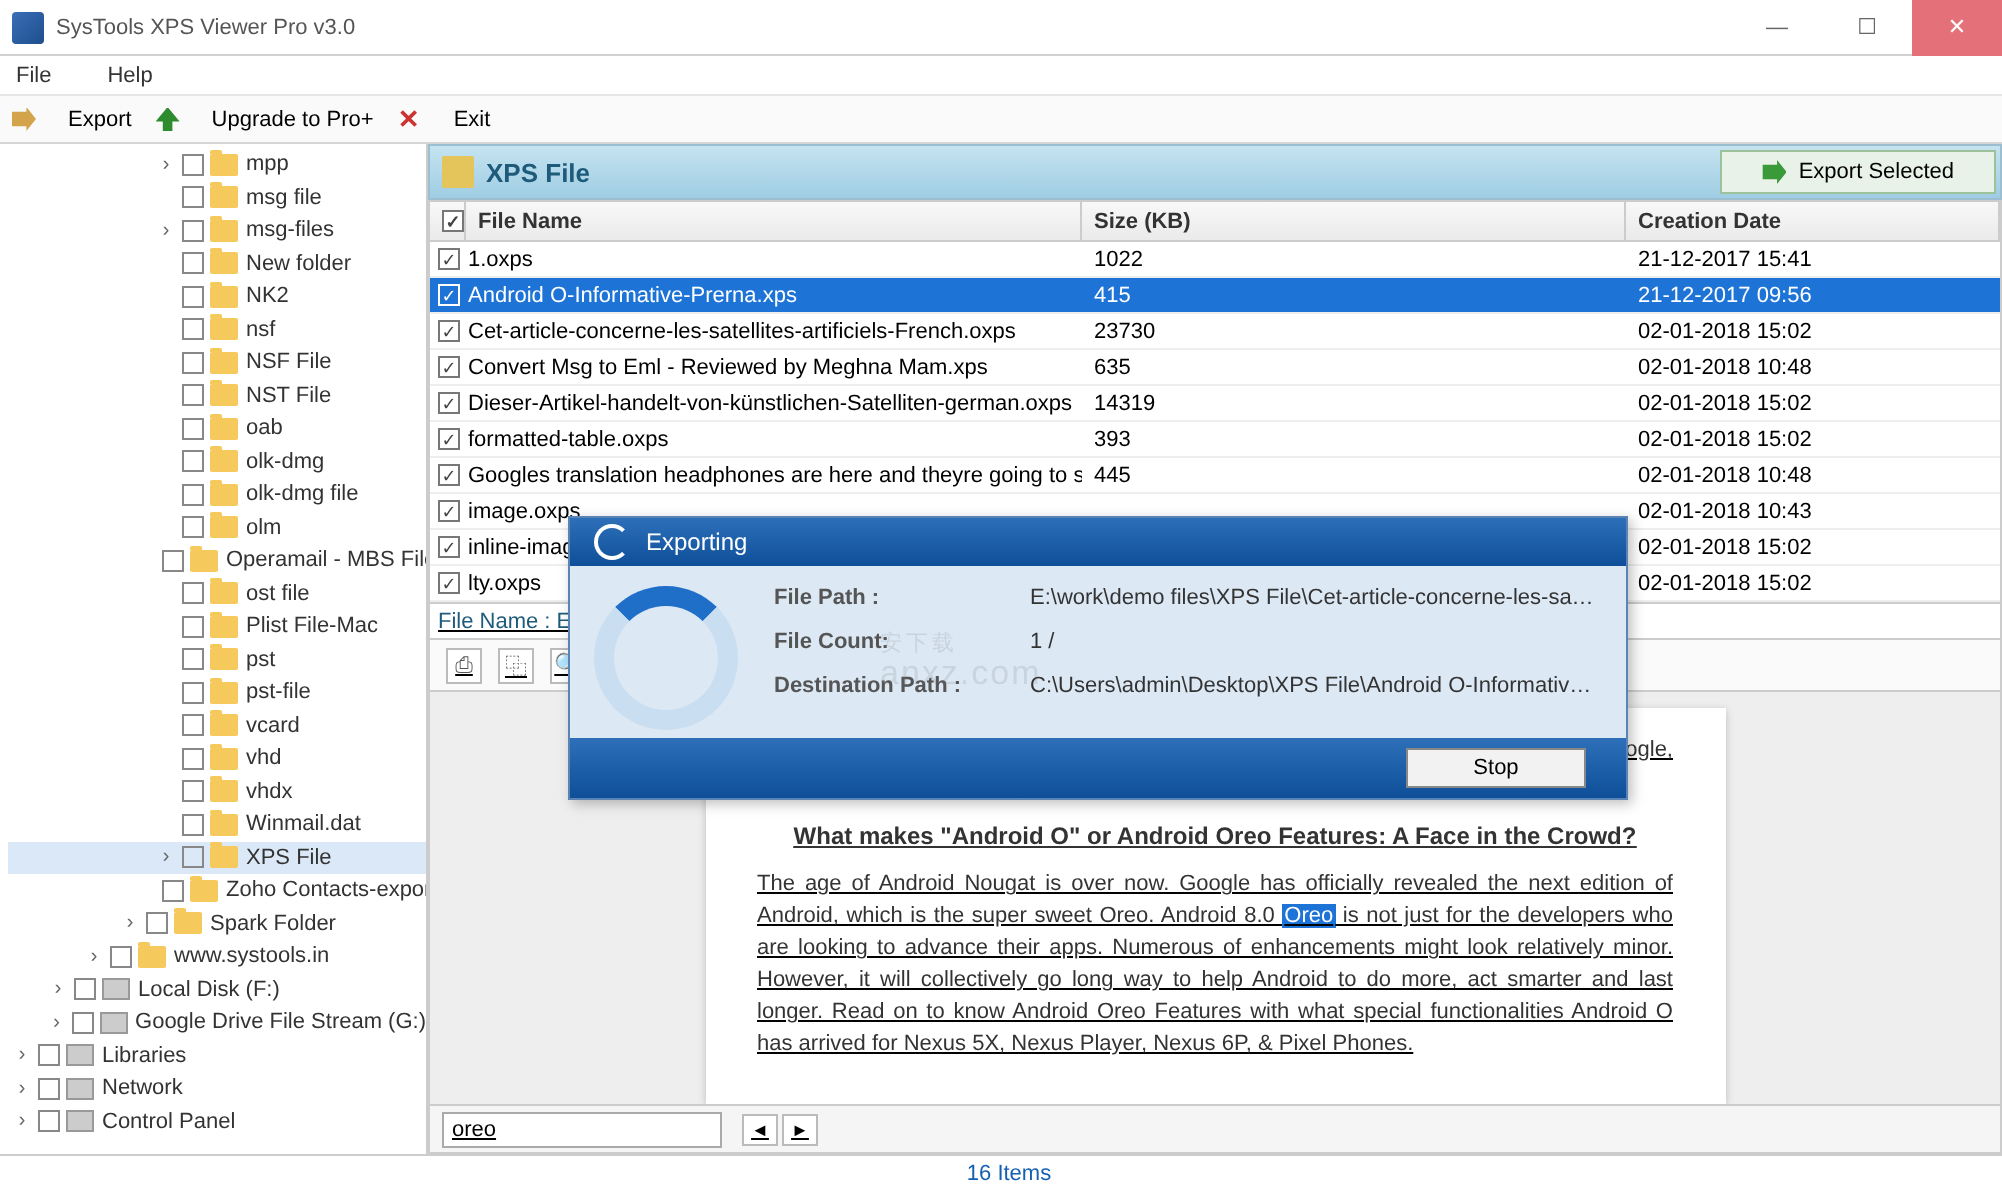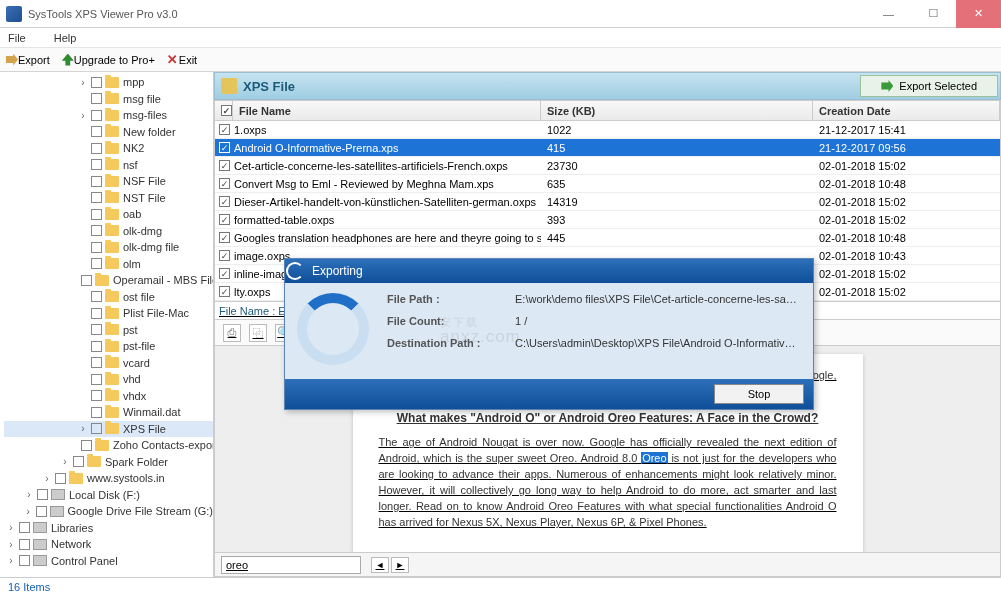--- a/index.html
+++ b/index.html
@@ -11,21 +11,21 @@
 .titlebar .title { flex: 1; color: #555; }
 .titlebar .winbtns { display: flex; }
 .titlebar .winbtn { width: 45px; height: 28px; display: flex; align-items: center; justify-content: center; color: #666; }
 .titlebar .winbtn.close { background: #e4717a; color: #fff; }
 
 
 .menubar { height: 20px; background: #fff; display: flex; align-items: center; padding-left: 8px; gap: 28px; color: #333; border-bottom: 1px solid #e5e5e5; }
 
 
 .toolbar { height: 24px; background: #fafafa; display: flex; align-items: center; padding-left: 6px; gap: 12px; border-bottom: 1px solid #d5d5d5; }
-.toolbar .tbtn { display: flex; align-items: center; gap: 0; }
+.toolbar .tbtn { display: flex; align-items: center; gap: 16px; }
 .toolbar .ico { width: 12px; height: 12px; }
 .ico.export { background: #d4a44c; clip-path: polygon(0 20%, 60% 20%, 60% 0, 100% 50%, 60% 100%, 60% 80%, 0 80%); }
 .ico.upgrade { background: #2e8b2e; clip-path: polygon(50% 0, 100% 60%, 70% 60%, 70% 100%, 30% 100%, 30% 60%, 0 60%); }
 .ico.exit { color: #c33; font-weight: bold; font-size: 13px; line-height: 12px; }
 
 
 .main { display: flex; height: 505px; }
 
 
 .tree { width: 214px; background: #fff; border-right: 1px solid #ccc; overflow: hidden; padding: 2px 0; font-size: 10.5px; color: #333; position: relative; }
@@ -72,33 +72,33 @@
 .page .hlt { background: #1e74d6; color: #fff; padding: 0 1px; }
 .page h3 { text-align: center; text-decoration: underline; margin: 10px 0 8px; font-size: 12px; }
 
 
 .searchbar { height: 24px; border-top: 1px solid #ccc; display: flex; align-items: center; background: #f5f5f5; }
 .searchbar input { margin-left: 6px; width: 140px; height: 18px; border: 1px solid #aaa; padding-left: 4px; font-size: 11px; }
 .searchbar .nav { margin-left: 10px; display: flex; gap: 2px; }
 .searchbar .nav span { width: 18px; height: 16px; border: 1px solid #bbb; background: #fff; display: flex; align-items: center; justify-content: center; font-size: 9px; }
 
 
-.statusbar { height: 19px; background: #fff; border-top: 1px solid #ccc; display: flex; align-items: center; padding-left: 8px; color: #1560b3; }
+.statusbar { height: 19px; background: #fff; border-top: 1px solid #ccc; display: flex; align-items: center; padding-left: 8px; color: #1560b3; justify-content: center; }
 
 
 .dialog { position: absolute; left: 284px; top: 258px; width: 530px; background: #dce8f4; border: 1px solid #5a84b3; box-shadow: 2px 2px 6px rgba(0,0,0,.25); z-index: 50; }
-.dialog .dtitle { height: 24px; background: linear-gradient(#2d6fb8,#0f4f9a); color: #fff; display: flex; align-items: center; padding-left: 1px; gap: 8px; font-size: 12px; }
+.dialog .dtitle { height: 24px; background: linear-gradient(#2d6fb8,#0f4f9a); color: #fff; display: flex; align-items: center; padding-left: 12px; gap: 8px; font-size: 12px; }
 .dialog .dtitle::before { content:""; width: 14px; height: 14px; border: 2px solid #fff; border-right-color: transparent; border-radius: 50%; }
 .dialog .body { display: flex; padding: 10px 16px 4px 12px; gap: 18px; }
 .dialog .spinner { width: 72px; height: 72px; border: 10px solid #c9def0; border-top-color: #1f6fc9; border-radius: 50%; flex-shrink: 0; }
 .dialog .info { flex: 1; color: #333; }
 .dialog .info .r { display: flex; margin-bottom: 10px; }
 .dialog .info .k { width: 128px; font-weight: bold; color: #555; }
 .dialog .info .v { flex: 1; white-space: nowrap; overflow: hidden; text-overflow: ellipsis; }
-.dialog .btnbar { height: 30px; background: linear-gradient(#2d6fb8,#0f4f9a); display: flex; align-items: center; justify-content: flex-end; padding-right: 9px; margin-top: 10px; }
+.dialog .btnbar { height: 30px; background: linear-gradient(#2d6fb8,#0f4f9a); display: flex; align-items: center; justify-content: flex-end; padding-right: 20px; }
 .dialog .btnbar button { width: 90px; height: 20px; background: #f2f2f2; border: 1px solid #888; }
 
 
 .watermark { position: absolute; left: 440px; top: 290px; font-size: 40px; color: rgba(120,120,120,.18); font-weight: 300; letter-spacing: 2px; z-index: 60; pointer-events: none; font-family: "Microsoft YaHei", sans-serif; }
 .watermark .sub { display:block; font-size: 17px; text-align:center; letter-spacing: 1px; margin-top:-8px; }
 </style>
 </head>
 <body>
 
 <div class="titlebar">

